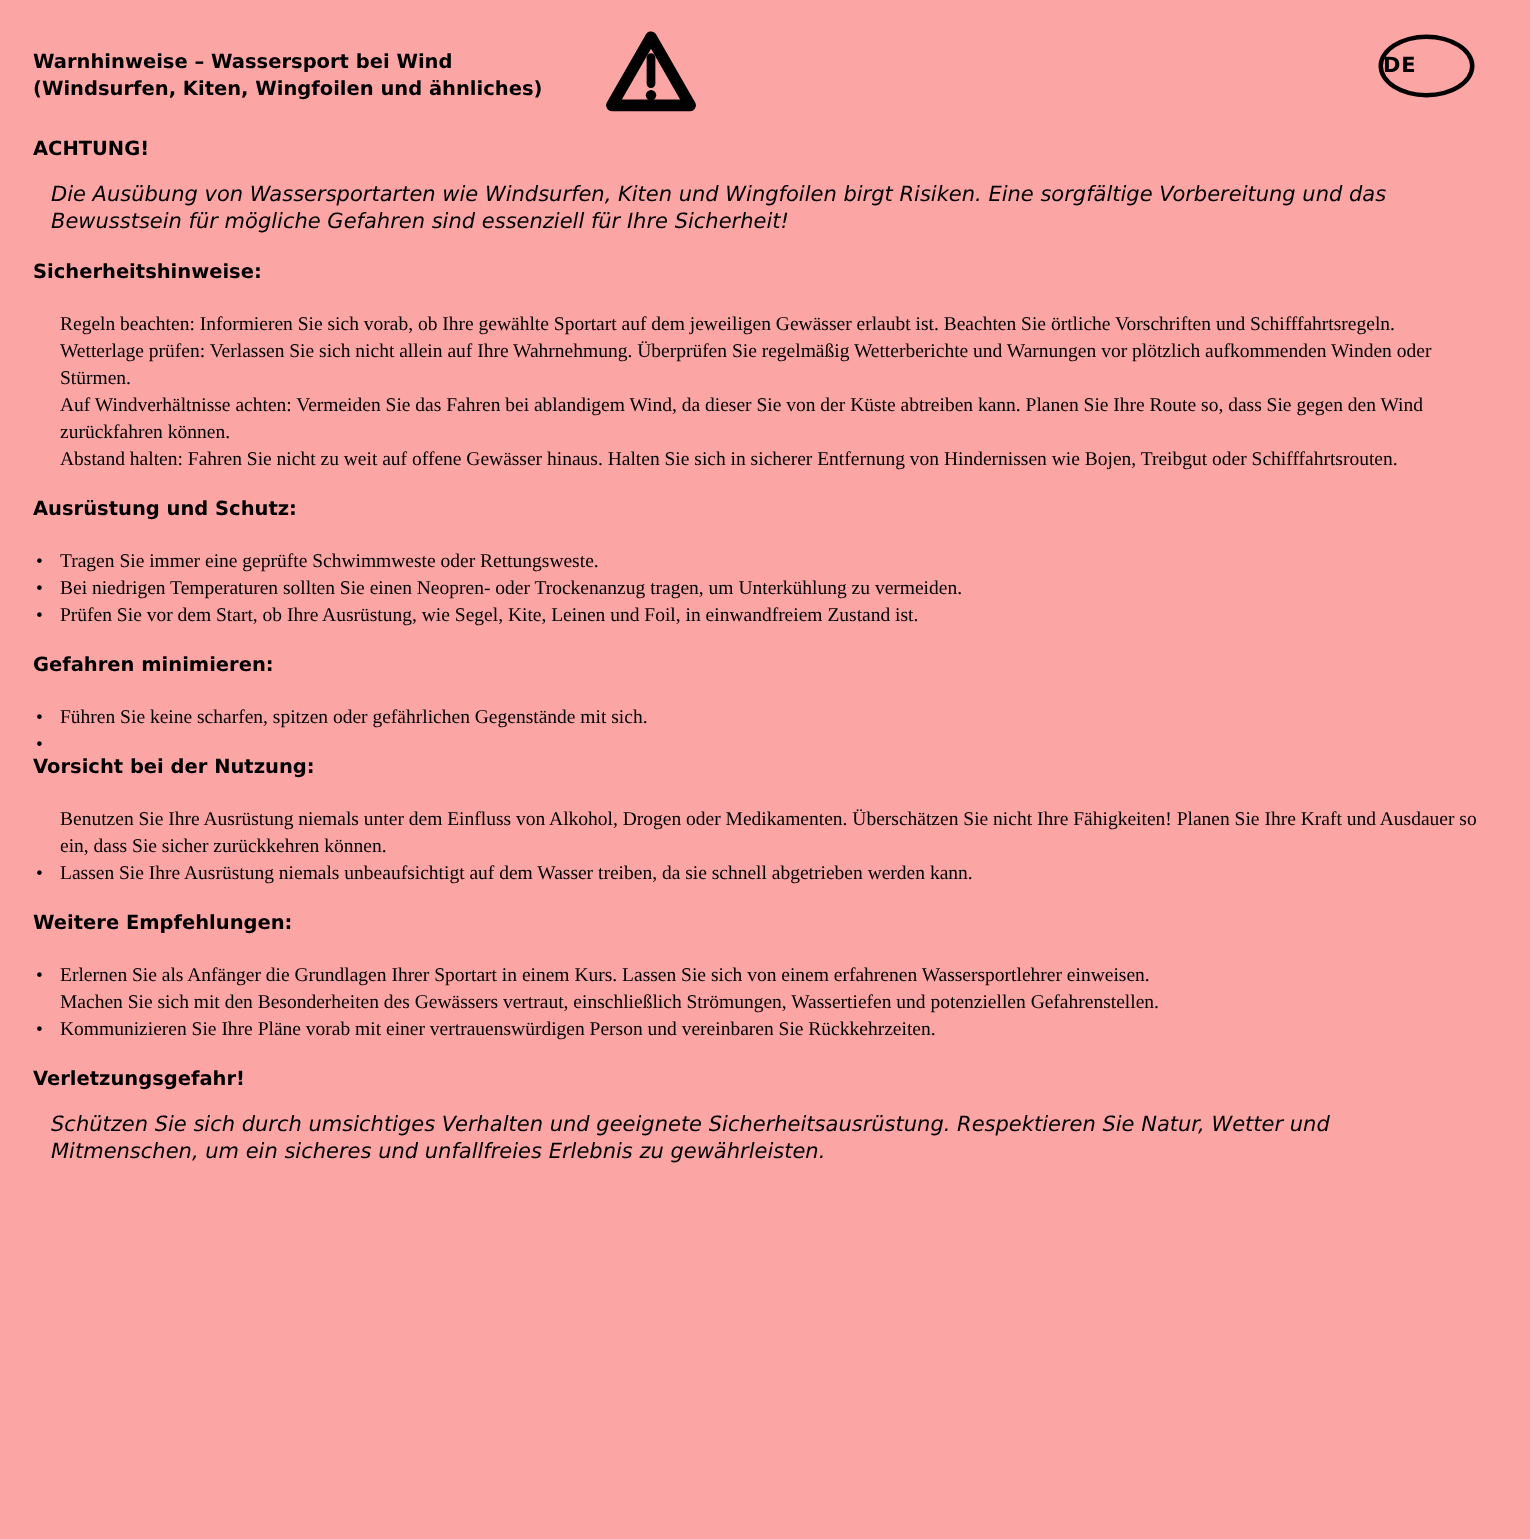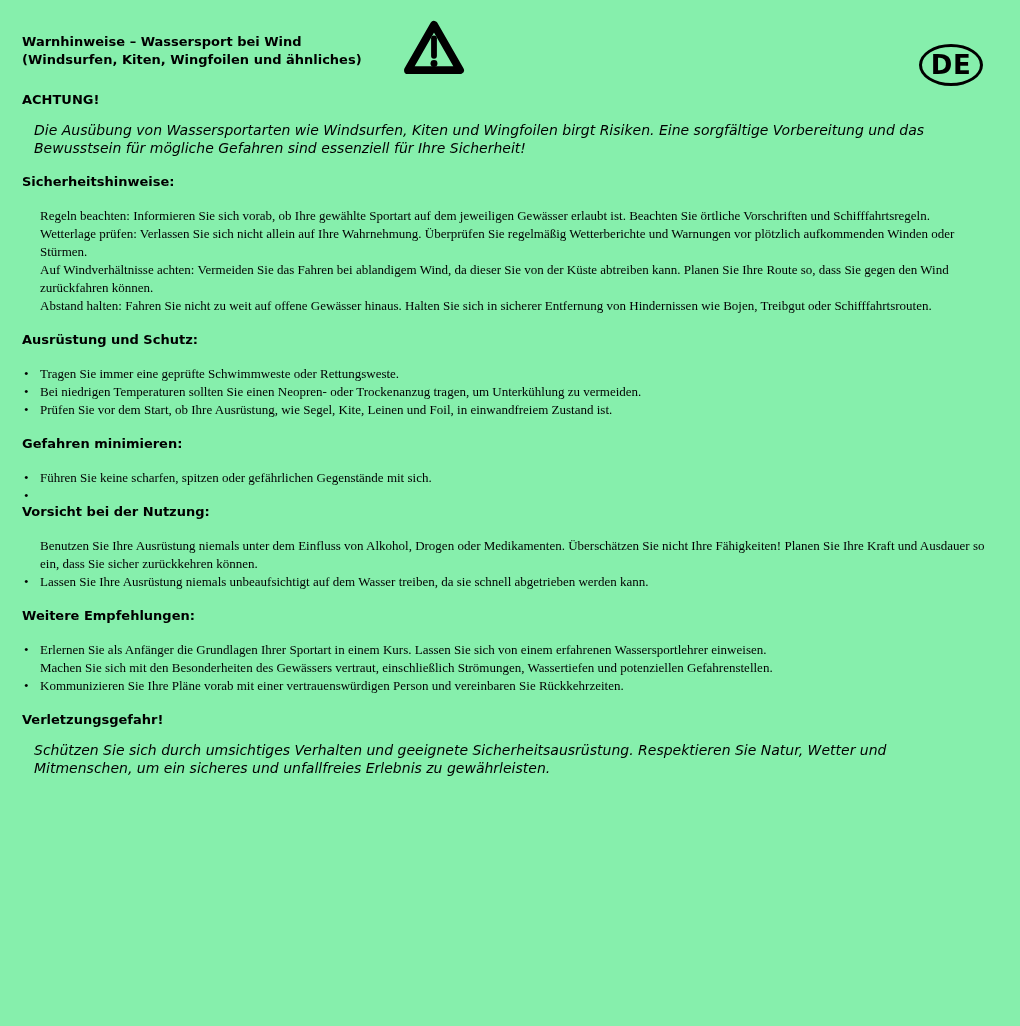--- a/index.html
+++ b/index.html
@@ -8,21 +8,21 @@
     height: 1026px;
     font-family: "DejaVu Sans", "Liberation Sans", sans-serif;
     color: #000000;
     -webkit-font-smoothing: antialiased;
   }
   .page {
     box-sizing: border-box;
     width: 1020px;
     height: 1026px;
     padding: 0 25px 6px 22px;
-    background: #86efac;
+    background: #fca5a5;
     overflow: hidden;
   }
   
   .doc-header { position: relative; height: 75px; }
   .doc-title {
     position: absolute;
     left: 0;
     top: 33px;
     margin: 0;
     font-size: 13px;
@@ -33,31 +33,31 @@
   .warn-triangle {
     position: absolute;
     left: 381px;
     top: 19px;
     width: 62px;
     height: 58px;
   }
   .lang-badge {
     position: absolute;
     right: 12px;
-    top: 44px;
+    top: 23px;
     box-sizing: border-box;
     width: 64px;
     height: 42px;
     border: 3px solid #000;
     border-radius: 50%;
     display: flex;
     align-items: center;
-    justify-content: center;
+    justify-content: flex-start;
     font-weight: bold;
-    font-size: 26px;
+    font-size: 14px;
     letter-spacing: 0.5px;
     padding-bottom: 1px;
   }
   
   .section h2 {
     margin: 16px 0 0 0;
     font-size: 13px;
     line-height: 18px;
     font-weight: bold;
   }

